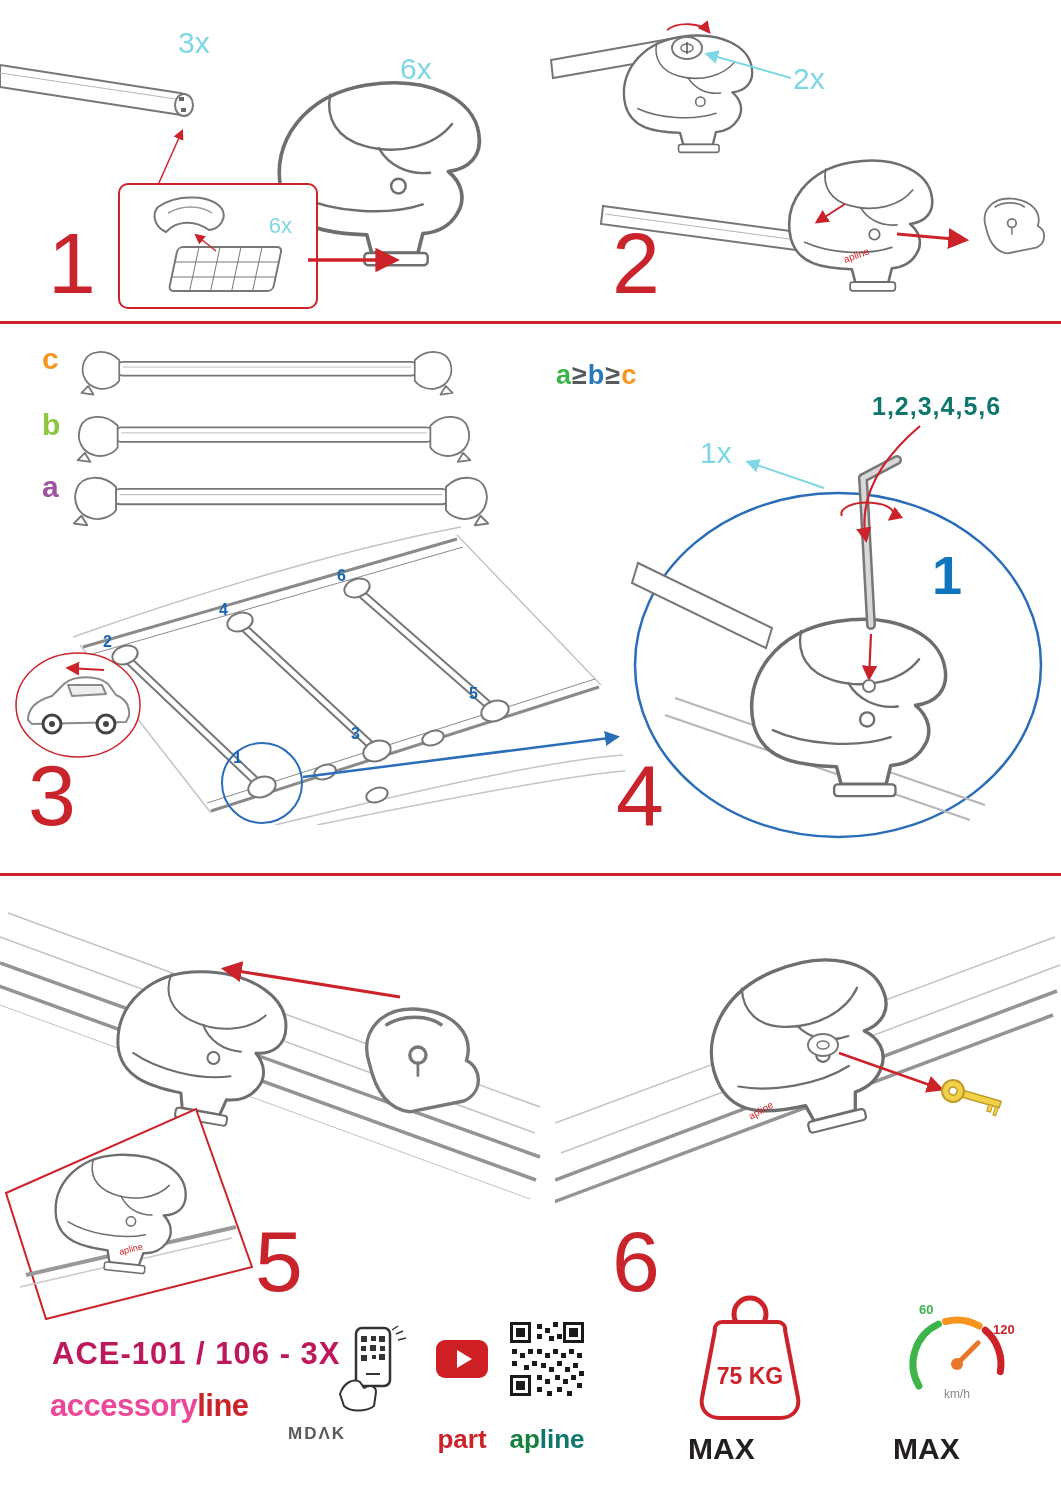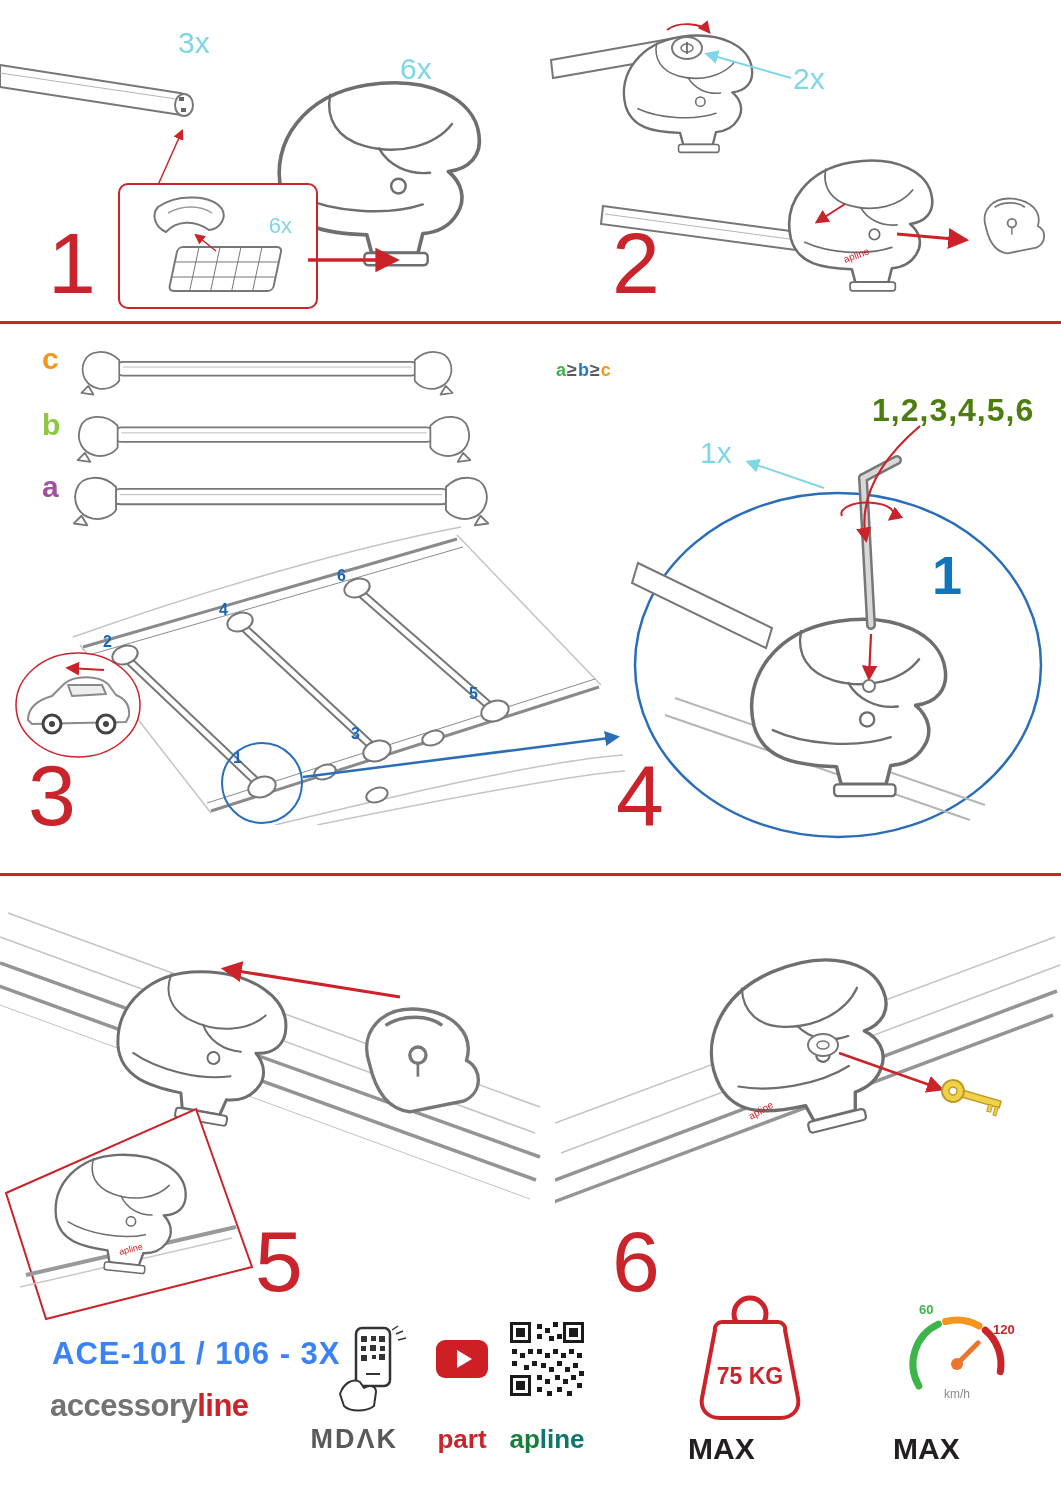--- a/index.html
+++ b/index.html
@@ -4,27 +4,27 @@
 <style>
   html,body{margin:0;padding:0;background:#fff;}
   .page{position:relative;width:1061px;height:1500px;background:#fff;overflow:hidden;
         font-family:"Liberation Sans",sans-serif;}
   .abs{position:absolute;}
   .stepnum{font-size:86px;line-height:1;color:#c9242b;font-weight:400;letter-spacing:-2px;}
   .qty{font-size:30px;color:#7fd6e4;font-weight:400;}
   .qty-sm{font-size:22px;color:#7fd6e4;font-weight:400;}
   .divider{height:3px;background:#cc2229;width:1061px;left:0;}
   .barlabel{font-size:30px;font-weight:bold;line-height:1;}
-  .formula{font-size:18px;font-weight:bold;letter-spacing:1px;}
-  .seq{font-size:32px;font-weight:bold;color:#4d7c0f;letter-spacing:1px;}
+  .formula{font-size:27px;font-weight:bold;letter-spacing:1px;}
+  .seq{font-size:25px;font-weight:bold;color:#0f766e;letter-spacing:1px;}
   .bigone{font-size:54px;font-weight:bold;color:#0f75bc;line-height:1;}
   .inset1{border:2px solid #cc2229;border-radius:10px;background:#fff;}
-  .prodcode{font-size:31px;font-weight:bold;color:#3b82f6;letter-spacing:1px;}
+  .prodcode{font-size:31px;font-weight:bold;color:#be185d;letter-spacing:1px;}
   .brandline{font-size:31px;font-weight:bold;letter-spacing:-0.5px;}
-  .logo-sub{font-size:27px;font-weight:bold;color:#58595b;letter-spacing:2px;text-align:right;}
+  .logo-sub{font-size:17px;font-weight:bold;color:#58595b;letter-spacing:2px;text-align:left;}
   .logo-red{font-size:26px;font-weight:bold;color:#cc2229;text-align:center;}
   .maxlabel{font-size:30px;font-weight:bold;color:#231f20;text-align:left;}
   svg text{font-family:"Liberation Sans",sans-serif;}
 </style>
 </head>
 <body>
 
 <div class="page">
 
   <svg width="0" height="0" style="position:absolute" aria-hidden="true">
@@ -290,21 +290,21 @@
       <circle cx="0" cy="0" r="4" fill="#fff" stroke="#c09a28" stroke-width="1.5"></circle>
     </g>
     <text transform="translate(196,235) rotate(-30)" font-size="10" fill="#cc2229">apline</text>
   </svg>
 
   <span class="abs stepnum" style="left:612px;top:1218px">6</span>
 
   <div class="abs prodcode" style="left:52px;top:1336px">ACE-101 / 106 - 3X</div>
 
   <div class="abs brandline" style="left:50px;top:1388px">
-    <span style="color:#737373">accessory</span><span style="color:#cc2229">line</span>
+    <span style="color:#ec4899">accessory</span><span style="color:#cc2229">line</span>
   </div>
 
   <svg class="abs" style="left:330px;top:1322px" width="80" height="92" viewBox="0 0 80 92">
     <path d="M62,8 L68,4 M66,12 L73,9 M68,18 L76,16" stroke="#333" stroke-width="1.5" fill="none"></path>
     <rect x="26" y="6" width="34" height="58" rx="6" fill="#fff" stroke="#333" stroke-width="2.5"></rect>
     <g fill="#333">
       <rect x="31" y="14" width="6" height="6"></rect>
         <rect x="41" y="14" width="5" height="5"></rect>
         <rect x="49" y="14" width="6" height="6"></rect>
       <rect x="31" y="24" width="5" height="5"></rect>

